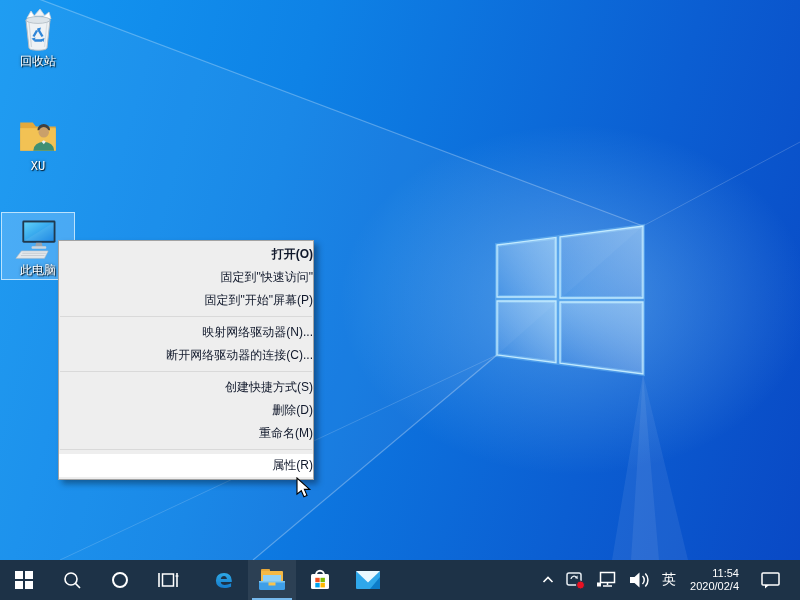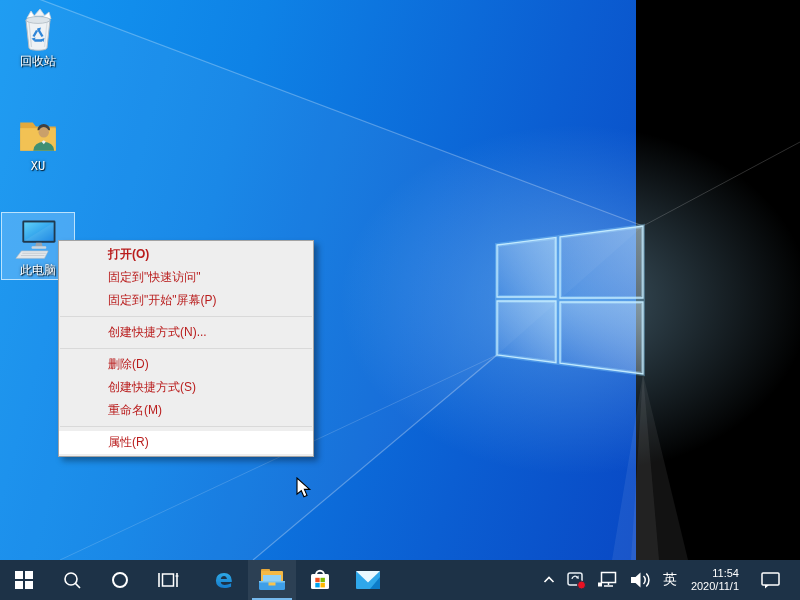--- a/index.html
+++ b/index.html
@@ -1,37 +1,37 @@
 <!DOCTYPE html>
 <html><head>
 <meta charset="utf-8">
 <style>
   html,body{margin:0;padding:0;}
   body{width:800px;height:600px;overflow:hidden;font-family:"Liberation Sans",sans-serif;-webkit-font-smoothing:antialiased;}
   .screen{position:relative;width:800px;height:600px;background:#000;}
 
   
-  .desktop{position:absolute;left:0;top:0;width:636px;height:560px;
+  .desktop{position:absolute;left:0;top:0;width:800px;height:560px;
     background:linear-gradient(105deg,#1498f2 0%,#0e82e6 34%,#0b5ed2 74%,#0949c5 100%);}
   .wallpaper{position:absolute;left:0;top:0;}
 
   
   .dicon{position:absolute;width:72px;display:flex;flex-direction:column;align-items:center;
     padding:3px 0 2px 0;box-sizing:border-box;}
   .dicon .art{width:46px;height:46px;display:block;}
   .dlabel{margin-top:1px;font-size:12px;line-height:14px;color:#fff;text-align:center;
     text-shadow:1px 1px 1px rgba(0,0,0,.85),0 0 3px rgba(0,0,0,.5);}
   .dicon.selected{background:rgba(145,205,255,.38);outline:1px solid rgba(215,240,255,.85);justify-content:center;}
 
   
   .context-menu{position:absolute;left:58px;top:240px;width:256px;box-sizing:border-box;
     background:#eeeeee;border:1px solid #a3a3a3;box-shadow:4px 4px 6px rgba(0,0,0,.35);
     padding:2px 0;z-index:10;}
-  .menu-item{height:23px;line-height:23px;padding-left:49px;font-size:12px;color:#b91c1c;
-    white-space:nowrap;cursor:default;}
+  .menu-item{height:23px;line-height:23px;padding-left:49px;font-size:12px;color:#0f172a;
+    white-space:nowrap;cursor:default;text-align:right;}
   .menu-item.bold{font-weight:bold;}
   .menu-item.hovered{background:#ffffff;}
   .menu-sep{height:1px;background:#d9d9d9;margin:4px 1px;}
 
   
   .cursor{position:absolute;left:296px;top:477px;z-index:40;}
 
   
   .taskbar{position:absolute;left:0;bottom:0;width:800px;height:40px;background:#1d3247;
     display:flex;align-items:stretch;z-index:30;}
@@ -133,24 +133,25 @@
       </svg>
       <span class="dlabel">此电脑</span>
     </div>
   </div>
 
   <div class="context-menu">
       <div class="menu-item bold">打开(O)</div>
       <div class="menu-item">固定到"快速访问"</div>
       <div class="menu-item">固定到"开始"屏幕(P)</div>
       <div class="menu-sep"></div>
-      <div class="menu-item">创建快捷方式(N)...</div>
+      <div class="menu-item">映射网络驱动器(N)...</div>
+      <div class="menu-item">断开网络驱动器的连接(C)...</div>
       <div class="menu-sep"></div>
+      <div class="menu-item">创建快捷方式(S)</div>
       <div class="menu-item">删除(D)</div>
-      <div class="menu-item">创建快捷方式(S)</div>
       <div class="menu-item">重命名(M)</div>
       <div class="menu-sep"></div>
       <div class="menu-item hovered">属性(R)</div>
     </div>
 
   <svg class="cursor" width="18" height="22" viewBox="0 0 18 22">
     <path d="M1,1 L1,17.2 L5.3,13.7 L7.9,19.8 L11,18.4 L8.4,12.4 L13.7,12.4 Z" fill="#ffffff" stroke="#000000" stroke-width="1.1"></path>
   </svg>
 
   <div class="taskbar">
@@ -249,21 +250,21 @@
       <div class="tray-item">
         <svg width="23" height="18" viewBox="0 0 23 18">
           <polygon points="2,6 6.5,6 11.5,1.5 11.5,16.5 6.5,12 2,12" fill="#fff"></polygon>
           <path d="M14.5,5 a5.5,5.5 0 0 1 0,8" fill="none" stroke="#fff" stroke-width="1.5"></path>
           <path d="M17.3,2.5 a9.3,9.3 0 0 1 0,13" fill="none" stroke="#fff" stroke-width="1.5"></path>
         </svg>
       </div>
       <div class="tray-item ime">英</div>
       <div class="clock">
         <span>11:54</span>
-        <span>2020/11/1</span>
+        <span>2020/02/4</span>
       </div>
       <div class="tray-item action">
         <svg width="21" height="18" viewBox="0 0 21 18">
           <rect x="2" y="2" width="17" height="12" rx="1" fill="none" stroke="#fff" stroke-width="1.5"></rect>
           <polygon points="5,14 5,17.5 9,14" fill="#fff"></polygon>
         </svg>
       </div>
     </div>
   </div>
 </div>

